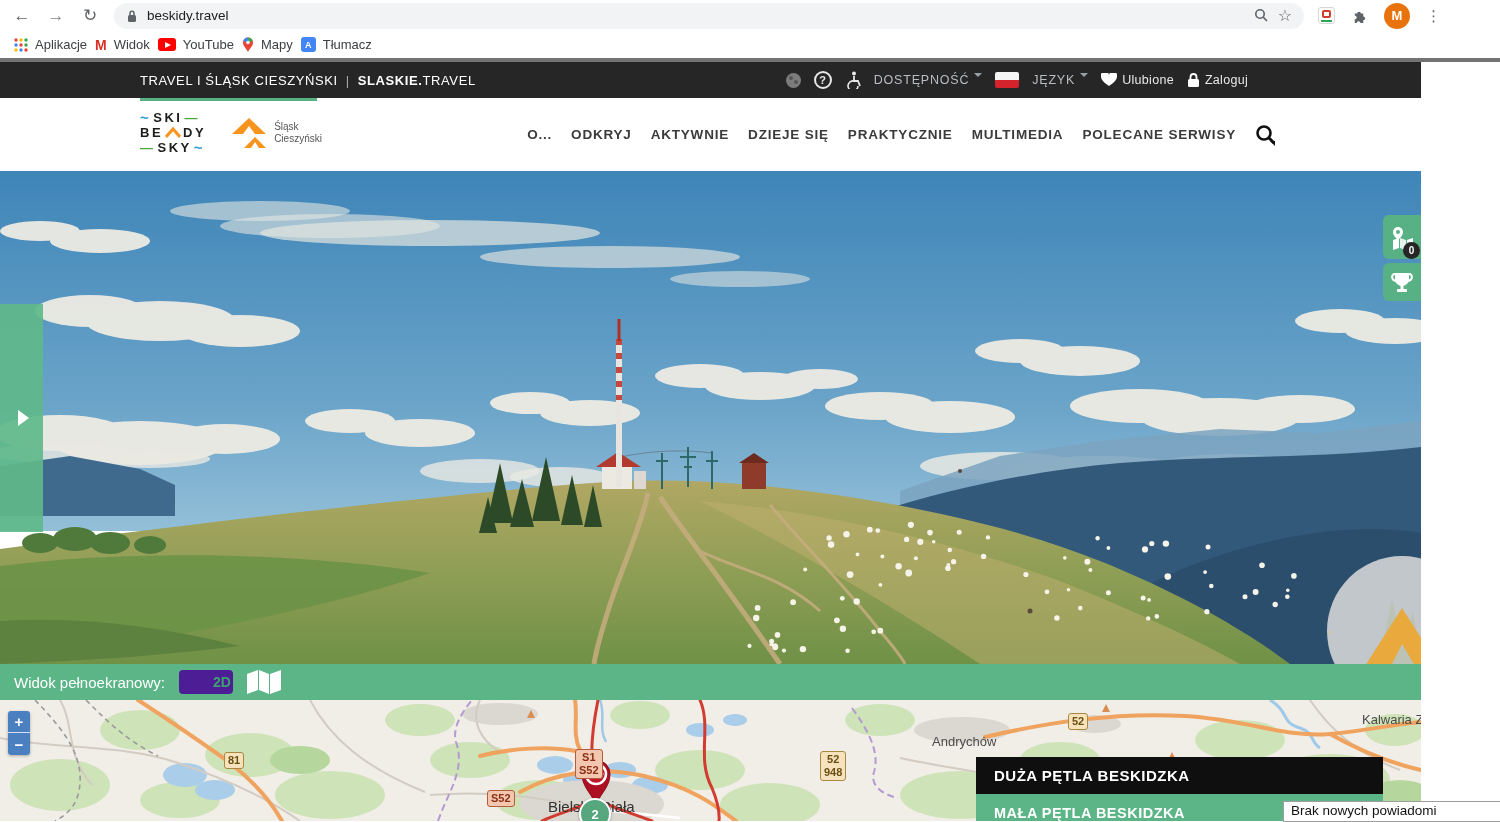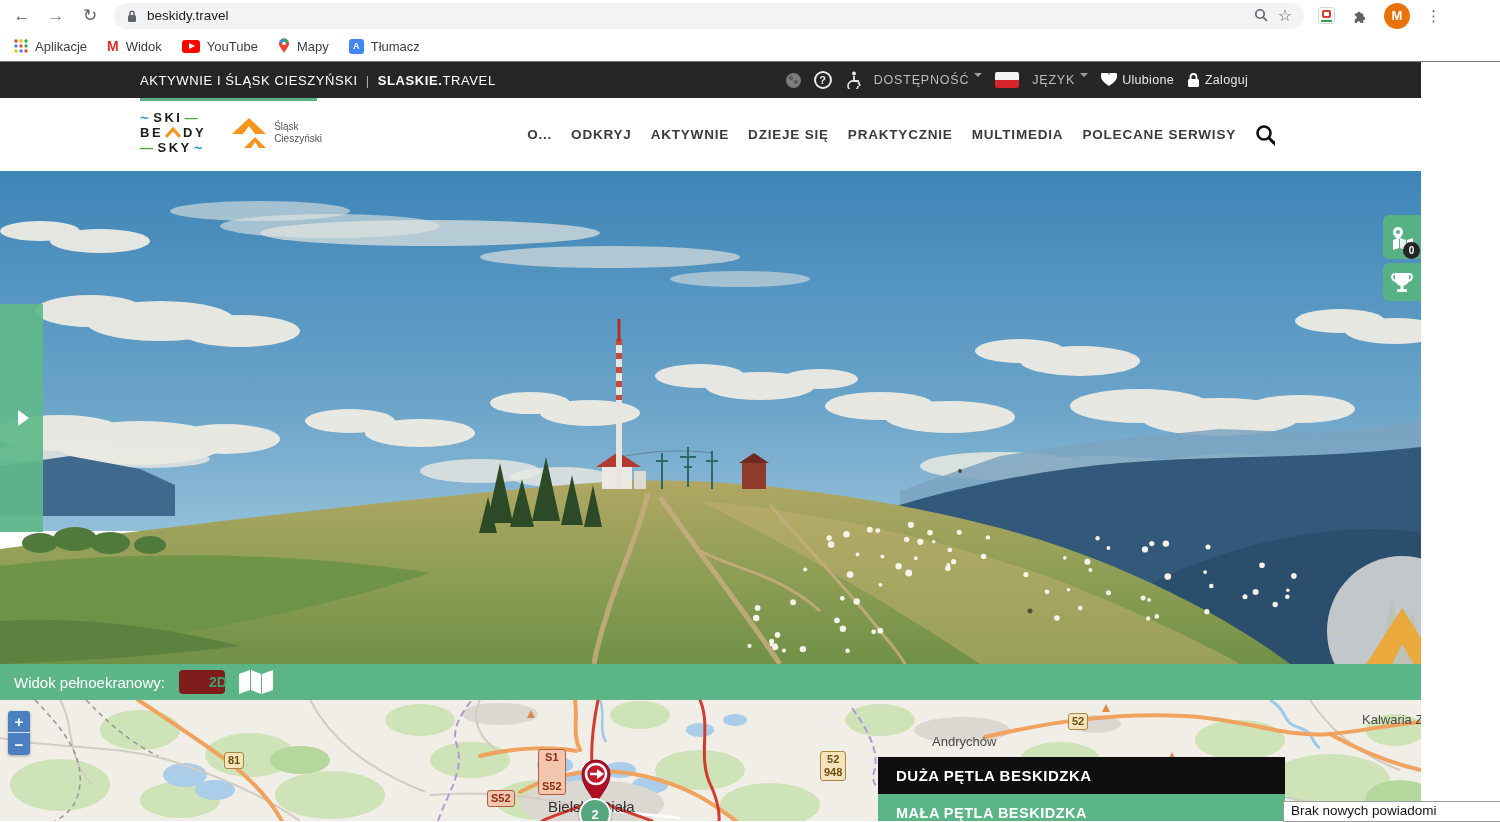--- a/index.html
+++ b/index.html
@@ -12,21 +12,21 @@
   .navglyph.fwd { color:#80868b; }
   .omnibox { flex:1; max-width:1190px; height:26px; background:#f1f3f4; border-radius:14px; display:flex; align-items:center; padding:0 12px; gap:9px; }
   .omnibox .url { flex:1; font-size:13.5px; color:#202124; }
   .chrome-right { display:flex; align-items:center; gap:16px; }
   .avatar { width:26px; height:26px; border-radius:50%; background:#e8730c; color:#fff; font-size:13px; font-weight:bold; display:flex; align-items:center; justify-content:center; }
   .ext-box { width:17px; height:17px; border:1px solid #d6d6d6; border-radius:3px; position:relative; background:#fff; }
   .ext-box i { position:absolute; left:3px; top:2px; width:9px; height:8px; border:2px solid #d23b2f; border-radius:2px; }
   .ext-box b { position:absolute; left:2px; bottom:1px; width:11px; height:2px; background:#2fa35a; }
 
   
-  .bookmarks { display:flex; align-items:center; height:31px; padding:0 14px; gap:20px; background:#fff; border-bottom:1px solid #737373; }
+  .bookmarks { display:flex; align-items:center; height:31px; padding:0 14px; gap:8px; background:#fff; border-bottom:4px solid #737373; }
   .bm { display:flex; align-items:center; gap:7px; font-size:13px; color:#3c4043; cursor:pointer; }
   .yt { width:18px; height:13px; background:#f00; border-radius:3px; position:relative; }
   .yt::after { content:""; position:absolute; left:7px; top:3.5px; border-left:6px solid #fff; border-top:3px solid transparent; border-bottom:3px solid transparent; }
   .gm { color:#d93025; font-weight:bold; font-size:14px; }
   .tr { width:15px; height:15px; background:#4285f4; border-radius:3px; color:#fff; font-size:9px; font-weight:bold; display:flex; align-items:center; justify-content:center; }
 
   
   .page { position:relative; width:1421px; }
 
   .topbar { position:relative; height:36px; background:#262626; }
@@ -60,32 +60,32 @@
   .side-panel { position:absolute; left:0; top:133px; width:43px; height:228px; background:rgba(95,184,138,.92); display:flex; align-items:center; justify-content:center; cursor:pointer; }
   .side-panel .tri { width:0; height:0; border-left:11px solid #fff; border-top:8px solid transparent; border-bottom:8px solid transparent; margin-left:4px; }
   .float-btns { position:absolute; right:0; top:44px; display:flex; flex-direction:column; gap:4px; }
   .fbtn { width:38px; height:44px; background:#58b184; border-radius:6px 0 0 6px; display:flex; align-items:center; justify-content:center; position:relative; cursor:pointer; }
   .fbtn .badge { position:absolute; right:1px; bottom:0px; width:17px; height:17px; border-radius:50%; background:#262626; color:#fff; font-size:10px; font-weight:bold; display:flex; align-items:center; justify-content:center; }
   .hero-circle { position:absolute; left:1327px; top:385px; width:150px; height:150px; border-radius:50%; background:rgba(243,240,233,.75); display:flex; align-items:center; justify-content:center; }
 
   
   .fsbar { height:36px; background:#5bb586; display:flex; align-items:center; gap:14px; padding-left:14px; }
   .fsbar .lbl { color:#fff; font-size:15px; }
-  .chip2d { width:46px; height:24px; background:#7f1d1d; border-radius:4px; color:#3da06f; font-weight:bold; font-size:14px; display:flex; align-items:center; justify-content:center; cursor:pointer;padding-left:32px; }
+  .chip2d { width:54px; height:24px; background:#4c1d95; border-radius:4px; color:#3da06f; font-weight:bold; font-size:14px; display:flex; align-items:center; justify-content:center; cursor:pointer;padding-left:32px; }
 
   
   .map { position:relative; width:1421px; height:121px; overflow:hidden; background:#f1eee7; cursor:grab; }
   .zoomctl { position:absolute; left:8px; top:11px; width:22px; border-radius:3px; overflow:hidden; box-shadow:0 1px 3px rgba(0,0,0,.3); }
   .zoomctl .zb { height:22px; background:#4a80bf; color:#fff; font-size:15px; font-weight:bold; display:flex; align-items:center; justify-content:center; cursor:pointer; }
   .zoomctl .zb:first-child { border-bottom:1px solid rgba(255,255,255,.75); }
   .shield { position:absolute; background:#f6e3bd; border:1.5px solid #a8873f; color:#6a4f12; font-size:11px; font-weight:bold; border-radius:3px; display:flex; flex-direction:column; align-items:center; justify-content:center; line-height:13px; padding:1px 3px;margin-top:6px; }
   .shield.salmon { background:#f3c6b0; border-color:#b55c3c; color:#8a2f14; }
   .city { position:absolute; font-size:13px; color:#4a4a4a; white-space:nowrap; }
   .cluster { position:absolute; left:579px; top:98px; width:32px; height:32px; border-radius:50%; background:#56a67e; border:2px solid #fff; color:#fff; font-weight:bold; font-size:13px; display:flex; align-items:center; justify-content:center; box-shadow:0 1px 3px rgba(0,0,0,.3); cursor:pointer; }
-  .route-box { position:absolute; left:878px; width:407px; height:37px; display:flex; align-items:center; padding-left:18px; color:#fff; font-weight:bold; letter-spacing:.5px; cursor:pointer; }
+  .route-box { position:absolute; left:976px; width:407px; height:37px; display:flex; align-items:center; padding-left:18px; color:#fff; font-weight:bold; letter-spacing:.5px; cursor:pointer; }
   .route-box.black { top:57px; background:#0f0f0f; font-size:15px; }
   .route-box.green { top:94px; background:#5bb586; font-size:14.5px; }
 
   .tooltip { position:absolute; left:1283px; top:801px; width:230px; height:21px; background:#fff; border:1px solid #9e9e9e; font-size:13.5px; color:#111; padding:1px 7px; white-space:nowrap; overflow:hidden; }
 </style>
 </head>
 <body>
 
 <div class="screen">
 
@@ -153,21 +153,21 @@
     <div class="bm">
       <span class="tr">A</span>
       <span>Tłumacz</span>
     </div>
   </div>
 
   <div class="page">
 
     <div class="topbar">
       <div class="brand">
-        <span>AKTYWNIE I ŚLĄSK CIESZYŃSKI</span>
+        <span>TRAVEL I ŚLĄSK CIESZYŃSKI</span>
         <span class="sep">|</span>
         <span><b>SLASKIE.</b><span>TRAVEL</span></span>
       </div>
       <div class="topbar-right">
         <span class="contrast-circ"></span>
         <span class="help-circ">?</span>
         <svg width="16" height="18" viewBox="0 0 16 18">
             <circle cx="9" cy="2.5" r="2" fill="#e8e8e8"></circle>
             <path d="M9,5 V10 H13 L15,15" stroke="#e8e8e8" stroke-width="1.8" fill="none"></path>
             <path d="M9,10 A5,5 0 1 0 13,15" stroke="#e8e8e8" stroke-width="1.6" fill="none"></path>
@@ -579,21 +579,21 @@
       <span class="city" style="left:932px; top:34px;">Andrychów</span>
       <span class="city" style="left:1362px; top:12px;">Kalwaria Ze</span>
       <span class="city" style="left:548px; top:98px; font-size:15px; color:#333;">Bielsko-Biała</span>
 
       <span class="shield" style="left:224px; top:46px;">81</span>
       <span class="shield" style="left:1068px; top:7px;">52</span>
       <span class="shield" style="left:820px; top:45px;">
           <span>52</span>
           <span>948</span>
         </span>
-      <span class="shield salmon" style="left:538px; top:43px;gap:16px;">
+      <span class="shield salmon" style="left:575px; top:43px;">
           <span>S1</span>
           <span>S52</span>
         </span>
       <span class="shield salmon" style="left:487px; top:84px;">S52</span>
 
       <div class="cluster">2</div>
 
       <div class="zoomctl">
         <div class="zb">+</div>
         <div class="zb">−</div>

